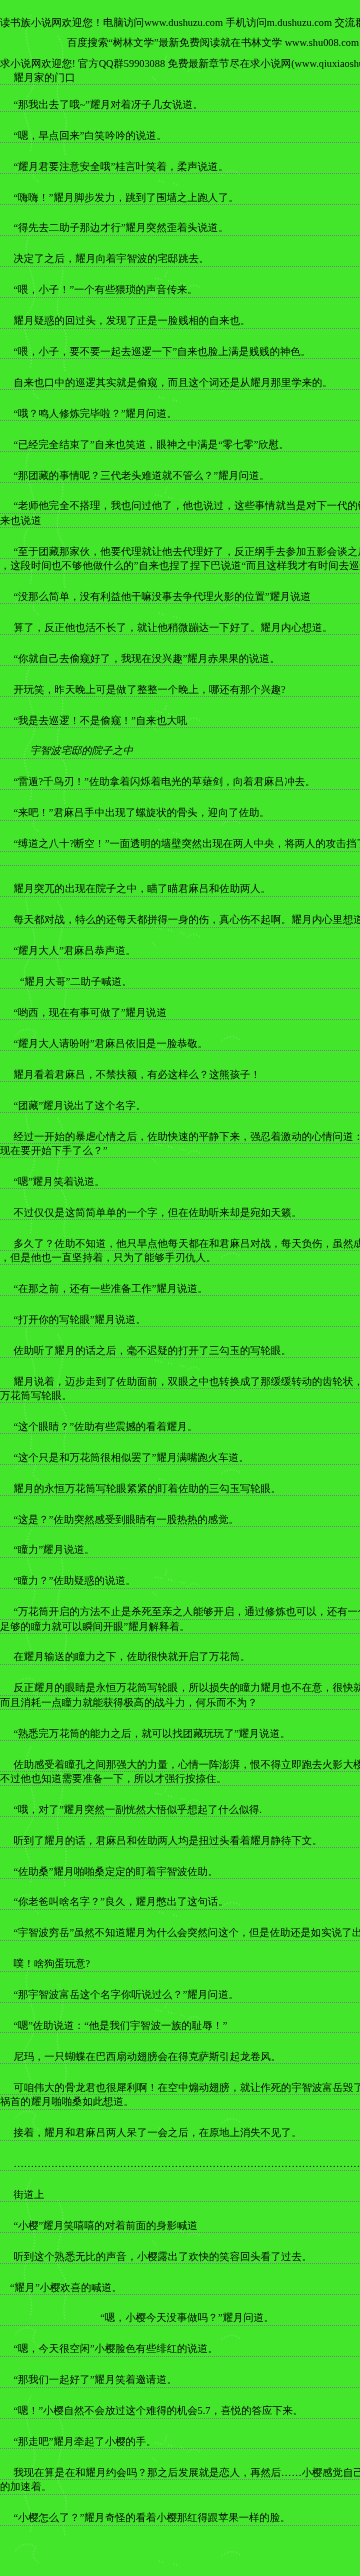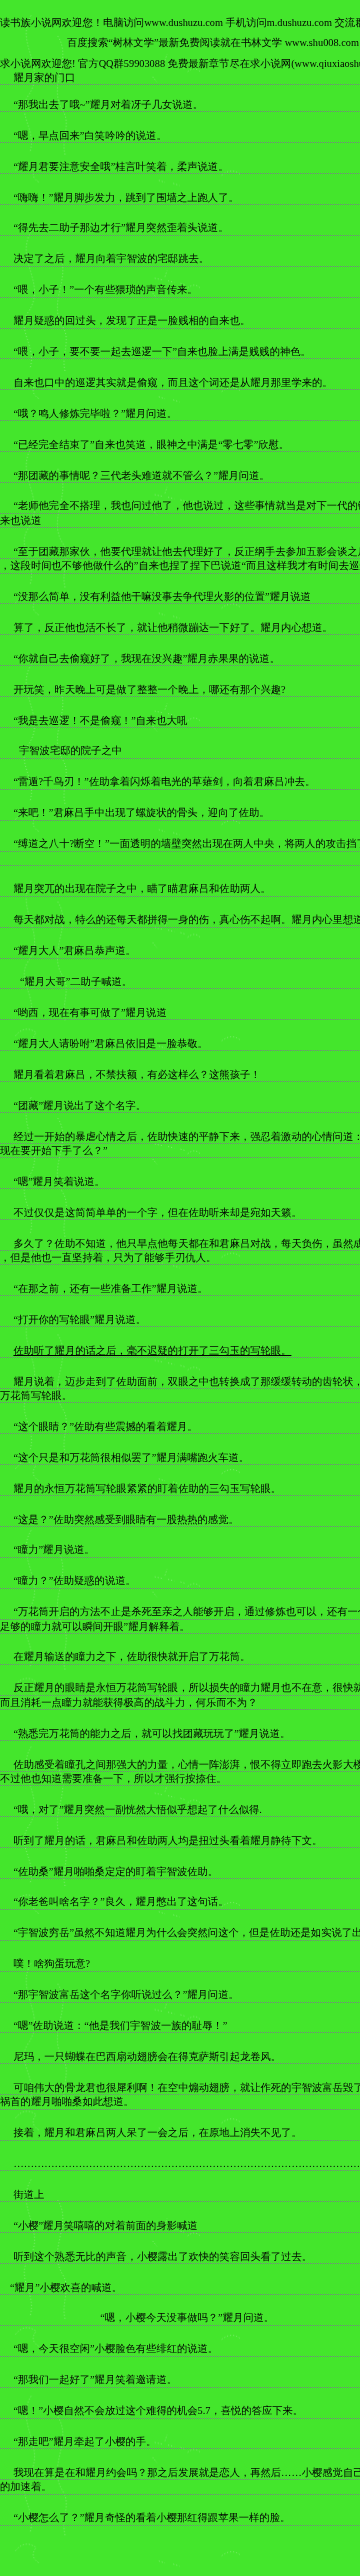--- a/index.html
+++ b/index.html
@@ -119,21 +119,21 @@
         <div class="para">
           <div class="tline" style="padding-left: 13.4px; border-bottom-color: rgb(123, 123, 139);">“你就自己去偷窥好了，我现在没兴趣”耀月赤果果的说道。</div>
         </div>
         <div class="para">
           <div class="tline" style="padding-left: 13.4px; border-bottom-color: rgb(123, 123, 139);">开玩笑，昨天晚上可是做了整整一个晚上，哪还有那个兴趣?</div>
         </div>
         <div class="para">
           <div class="tline" style="padding-left: 13.4px; border-bottom-color: rgb(123, 123, 139);">“我是去巡逻！不是偷窥！”自来也大吼</div>
         </div>
         <div class="para">
-          <div class="tline" style="padding-left: 19px; border-bottom-color: rgb(123, 123, 139);">宇智波宅邸的院子之中</div>
+          <div class="tline" style="padding-left: 30px; border-bottom-color: rgb(123, 123, 139); font-style: italic;">宇智波宅邸的院子之中</div>
         </div>
         <div class="para">
           <div class="tline" style="padding-left: 13.4px; border-bottom-color: rgb(123, 123, 139);">“雷遁?千鸟刃！”佐助拿着闪烁着电光的草薙剑，向着君麻吕冲去。</div>
         </div>
         <div class="para">
           <div class="tline" style="padding-left: 13.4px; border-bottom-color: rgb(123, 123, 139);">“来吧！”君麻吕手中出现了螺旋状的骨头，迎向了佐助。</div>
         </div>
         <div class="para">
           <div class="tline" style="padding-left: 13.4px; border-bottom-color: rgb(123, 123, 139);">“缚道之八十?断空！”一面透明的墙壁突然出现在两人中央，将两人的攻击挡了下来。</div>
           <div class="tline" style="padding-left: 0px; border-bottom-color: rgb(123, 123, 139);"></div>
@@ -176,21 +176,21 @@
           <div class="tline" style="padding-left: 13.4px; border-bottom-color: rgb(123, 123, 139);">多久了？佐助不知道，他只早点他每天都在和君麻吕对战，每天负伤，虽然成果微乎其微</div>
           <div class="tline" style="padding-left: 0px; border-bottom-color: rgb(123, 123, 139);">，但是他也一直坚持着，只为了能够手刃仇人。</div>
         </div>
         <div class="para">
           <div class="tline" style="padding-left: 13.4px; border-bottom-color: rgb(123, 123, 139);">“在那之前，还有一些准备工作”耀月说道。</div>
         </div>
         <div class="para">
           <div class="tline" style="padding-left: 13.4px; border-bottom-color: rgb(123, 123, 139);">“打开你的写轮眼”耀月说道。</div>
         </div>
         <div class="para">
-          <div class="tline" style="padding-left: 13.4px; border-bottom-color: rgb(123, 123, 139); text-decoration: underline;">佐助听了耀月的话之后，毫不迟疑的打开了三勾玉的写轮眼。</div>
+          <div class="tline" style="padding-left: 13.4px; border-bottom-color: rgb(123, 123, 139);">佐助听了耀月的话之后，毫不迟疑的打开了三勾玉的写轮眼。</div>
         </div>
         <div class="para">
           <div class="tline" style="padding-left: 13.4px; border-bottom-color: rgb(123, 123, 139);">耀月说着，迈步走到了佐助面前，双眼之中也转换成了那缓缓转动的齿轮状，也就是永恒</div>
           <div class="tline" style="padding-left: 0px; border-bottom-color: rgb(123, 123, 139);">万花筒写轮眼。</div>
         </div>
         <div class="para">
           <div class="tline" style="padding-left: 13.4px; border-bottom-color: rgb(123, 123, 139);">“这个眼睛？”佐助有些震撼的看着耀月。</div>
         </div>
         <div class="para">
           <div class="tline" style="padding-left: 13.4px; border-bottom-color: rgb(123, 123, 139);">“这个只是和万花筒很相似罢了”耀月满嘴跑火车道。</div>

